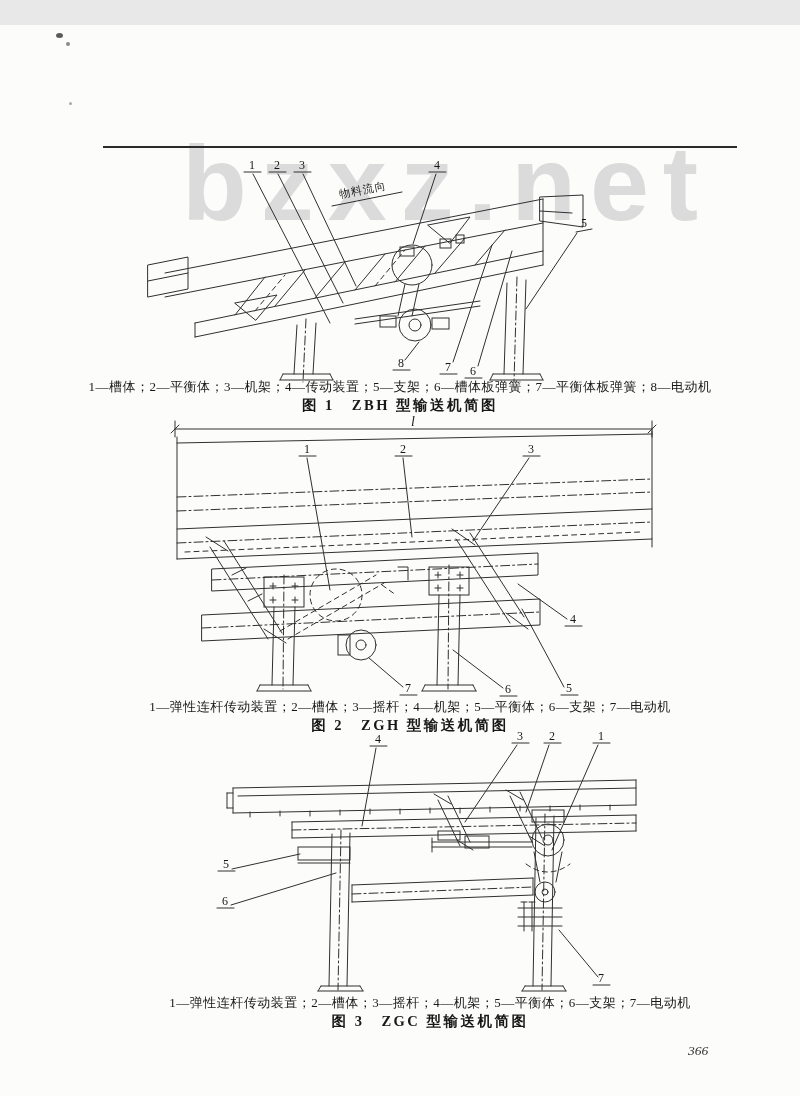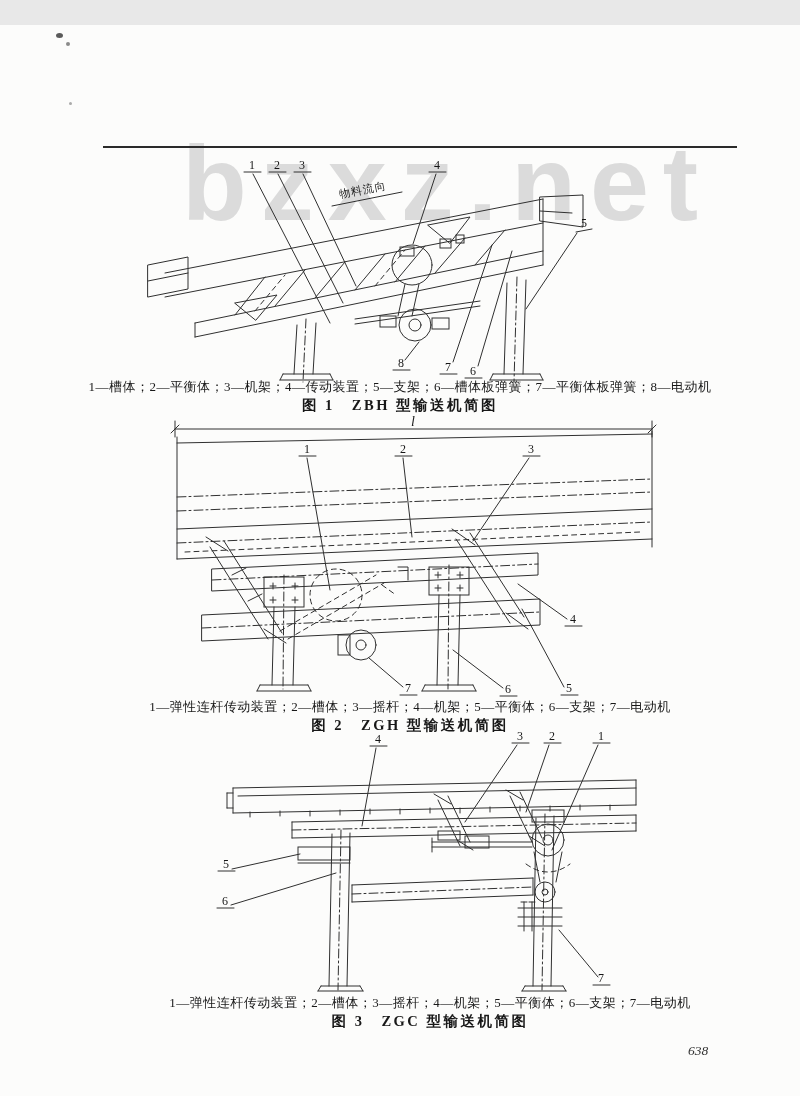--- a/index.html
+++ b/index.html
@@ -247,15 +247,15 @@
       <text class="num" x="45" y="175">6</text>
       <path class="ln" d="M37,178 L54,178 M51,175 L156,143"></path>
       <text class="num" x="421" y="252">7</text>
       <path class="ln" d="M413,255 L430,255 M418,247 L379,200"></path>
     </g>
   </svg>
 
   <div class="abs caption legend" style="top:969px;padding-left:30px;">1—弹性连杆传动装置；2—槽体；3—摇杆；4—机架；5—平衡体；6—支架；7—电动机</div>
   <div class="abs caption figtitle" style="top:987px;padding-left:30px;">图 3　ZGC 型输送机简图</div>
 
-  <div class="abs pageno">638</div>
+  <div class="abs pageno">366</div>
 
 </div>
 
 </body></html>

